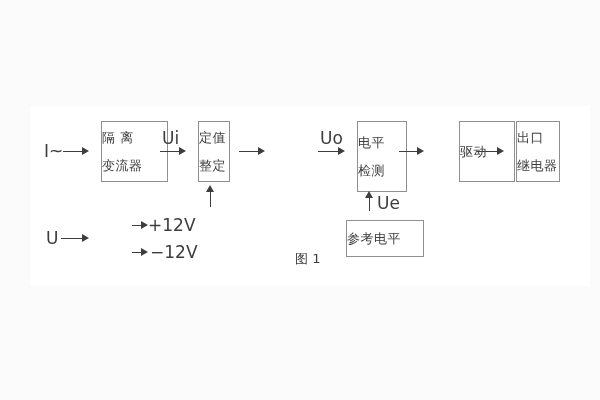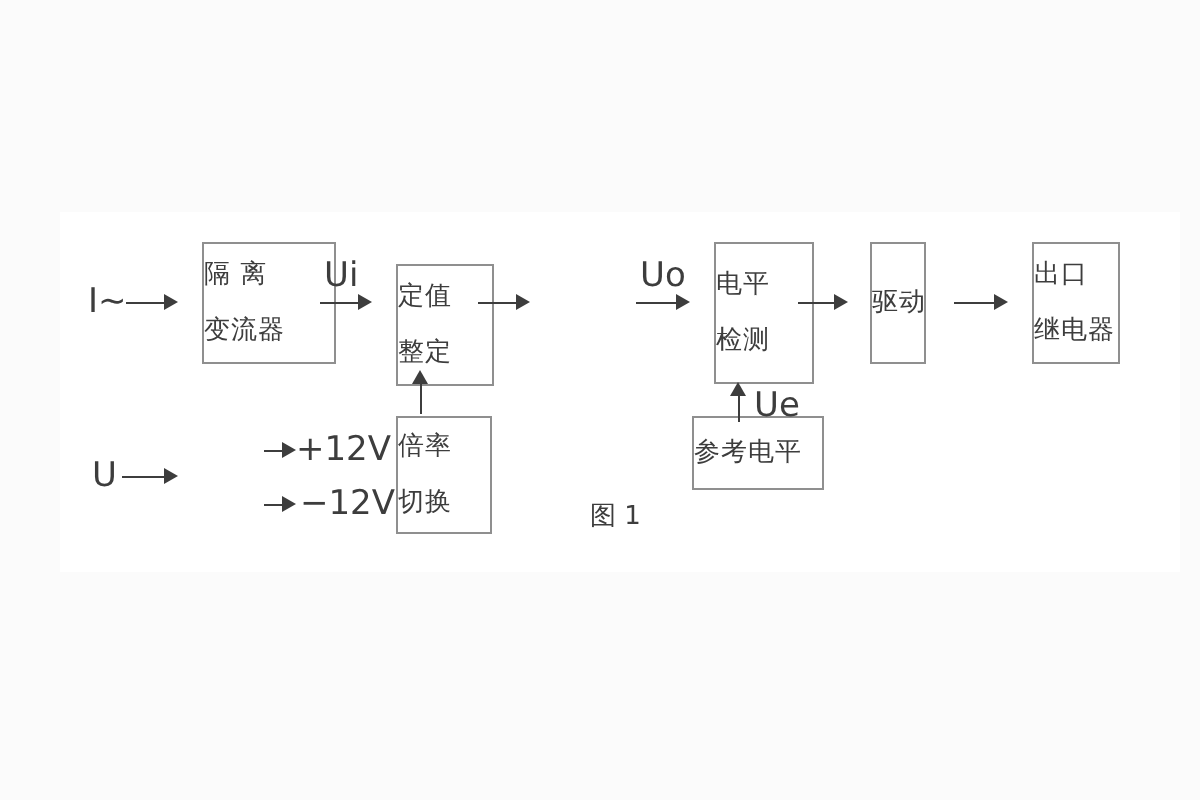--- a/index.html
+++ b/index.html
@@ -62,41 +62,37 @@
 </head>
 <body>
 
 <div class="stage">
   <div class="panel"></div>
 
   <div class="box" style="left:89px;top:121px;width:67px;height:61px">
     <span>隔 离</span>
     <span>变流器</span>
   </div>
-  <div class="box" style="left:186px;top:132px;width:49px;height:61px">
+  <div class="box" style="left:186px;top:121px;width:32px;height:61px">
     <span>定值</span>
     <span>整定</span>
   </div>
   <div class="box" style="left:345px;top:121px;width:50px;height:71px">
     <span>电平</span>
     <span>检测</span>
   </div>
-  <div class="box" style="left:423px;top:121px;width:28px;height:61px">
+  <div class="box" style="left:447px;top:121px;width:56px;height:61px">
     <span>驱动</span>
   </div>
   <div class="box" style="left:504px;top:121px;width:44px;height:61px">
     <span>出口</span>
     <span>继电器</span>
   </div>
 
-  <div class="box" style="left:186px;top:208px;width:48px;height:59px">
-    <span>倍率</span>
-    <span>切换</span>
-  </div>
-  <div class="box" style="left:334px;top:208px;width:66px;height:37px;gap:0">
+  <div class="box" style="left:334px;top:220px;width:78px;height:37px;gap:0">
     <span>参考电平</span>
   </div>
 
   <div class="harrow" style="left:63px;top:147px;width:26px"></div>
   <div class="harrow" style="left:160px;top:147px;width:26px"></div>
   <div class="harrow" style="left:239px;top:147px;width:26px"></div>
   <div class="harrow" style="left:318px;top:147px;width:27px"></div>
   <div class="harrow" style="left:399px;top:147px;width:25px"></div>
   <div class="harrow" style="left:477px;top:147px;width:27px"></div>
   <div class="harrow" style="left:61px;top:234px;width:28px"></div>

